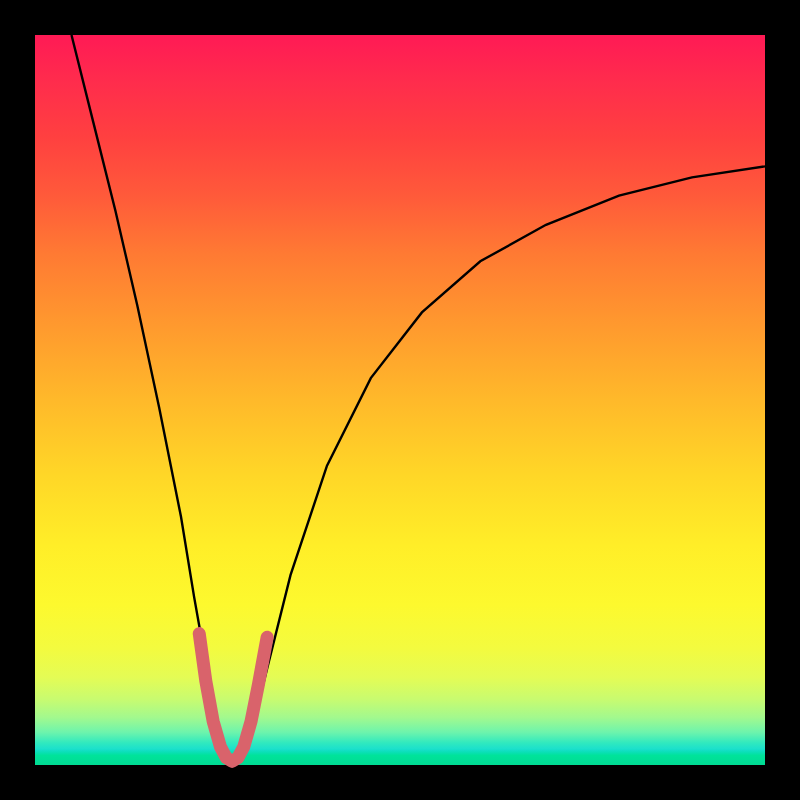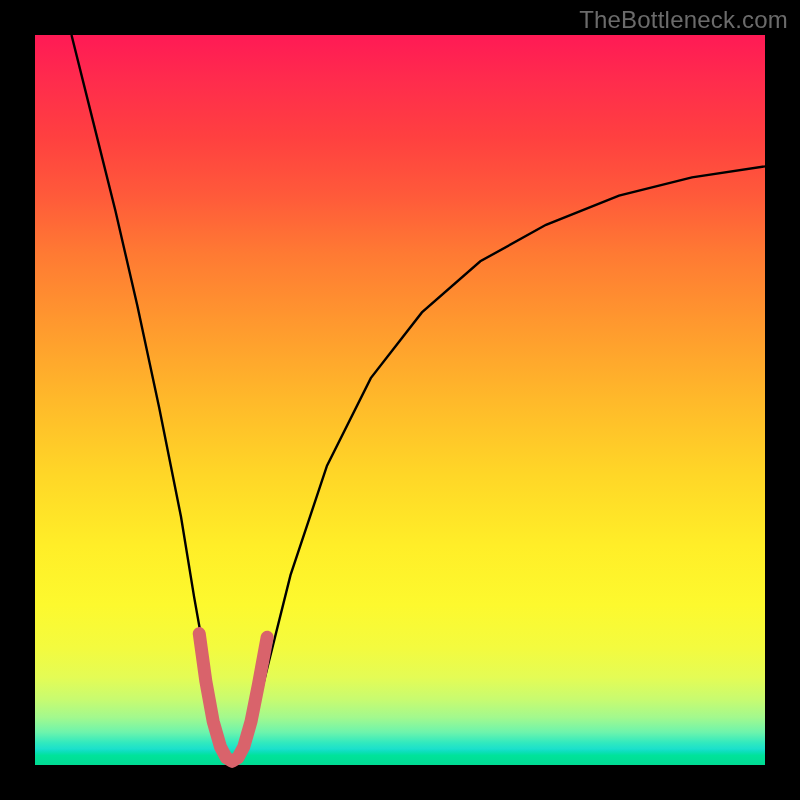--- a/index.html
+++ b/index.html
@@ -72,21 +72,20 @@
     top: 0;
     width: 730px;
     height: 730px;
     overflow: visible;
   }
 </style>
 </head>
 <body>
 
 <div class="frame">
-  <div class="watermark">TheBottleneck.com</div>
   <div class="plot-area">
     <div class="green-strip"></div>
     <svg class="curves" viewBox="0 0 730 730" preserveAspectRatio="none">
       <path id="series-0" fill="none" d="M36.50 0.00 L58.40 87.60 L80.30 175.20 L102.20 270.10 L124.10 372.30 L146.00 481.80 L159.14 562.10 L170.82 627.80 L182.50 686.20 L191.26 715.40 L200.02 726.35 L208.78 715.40 L219.00 686.20 L233.60 627.80 L255.50 540.20 L292.00 430.70 L335.80 343.10 L386.90 277.40 L445.30 226.30 L511.00 189.80 L584.00 160.60 L657.00 142.35 L730.00 131.40" stroke="#000000" stroke-width="2.4"></path>
       <path id="series-1" fill="none" d="M164.25 598.60 L170.82 646.05 L178.12 686.20 L185.42 711.75 L191.26 722.70 L197.10 726.35 L202.94 722.70 L208.78 711.75 L216.08 686.20 L223.38 649.70 L232.14 602.25" stroke="#d9636b" stroke-width="13" stroke-linecap="round" stroke-linejoin="round"></path>
     </svg>
   </div>
 </div>
 
 </body></html>

